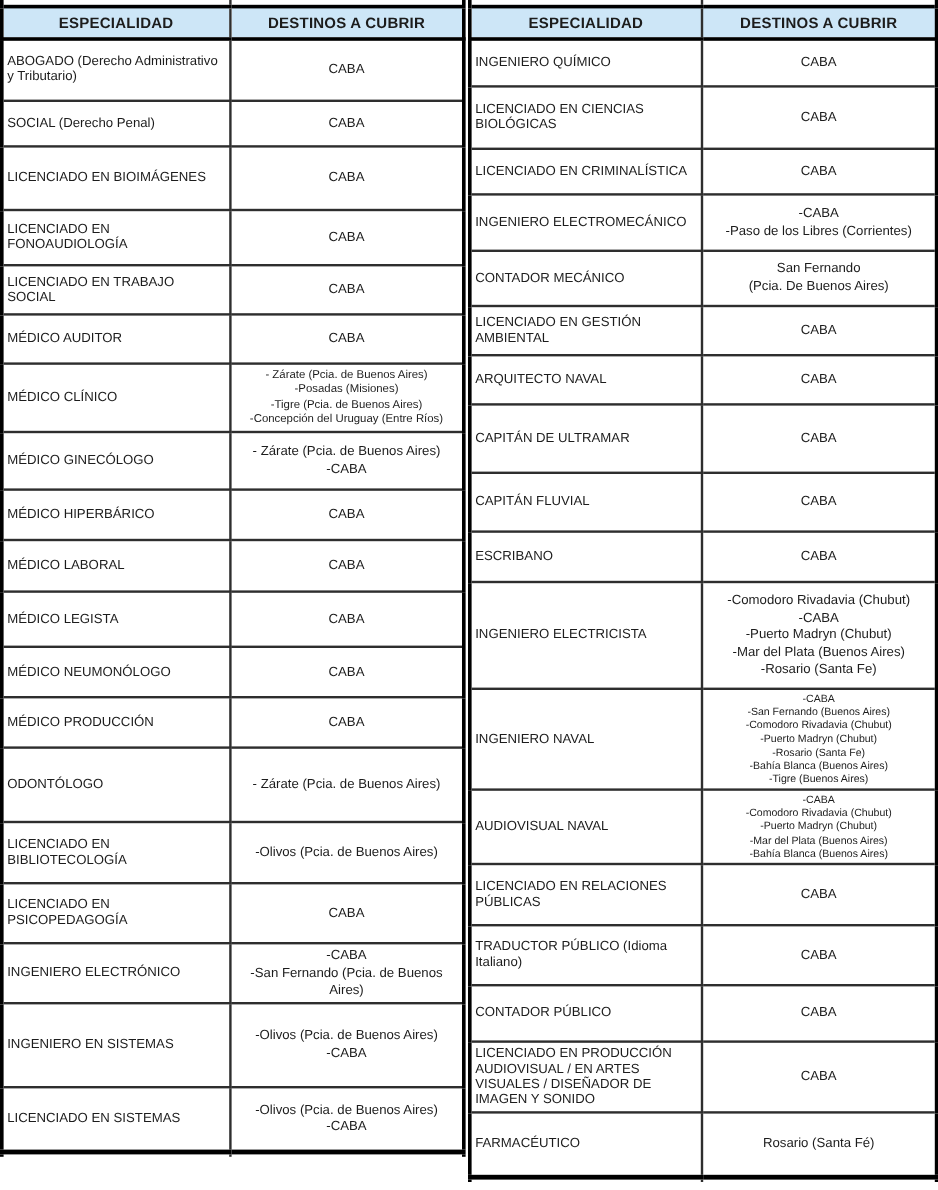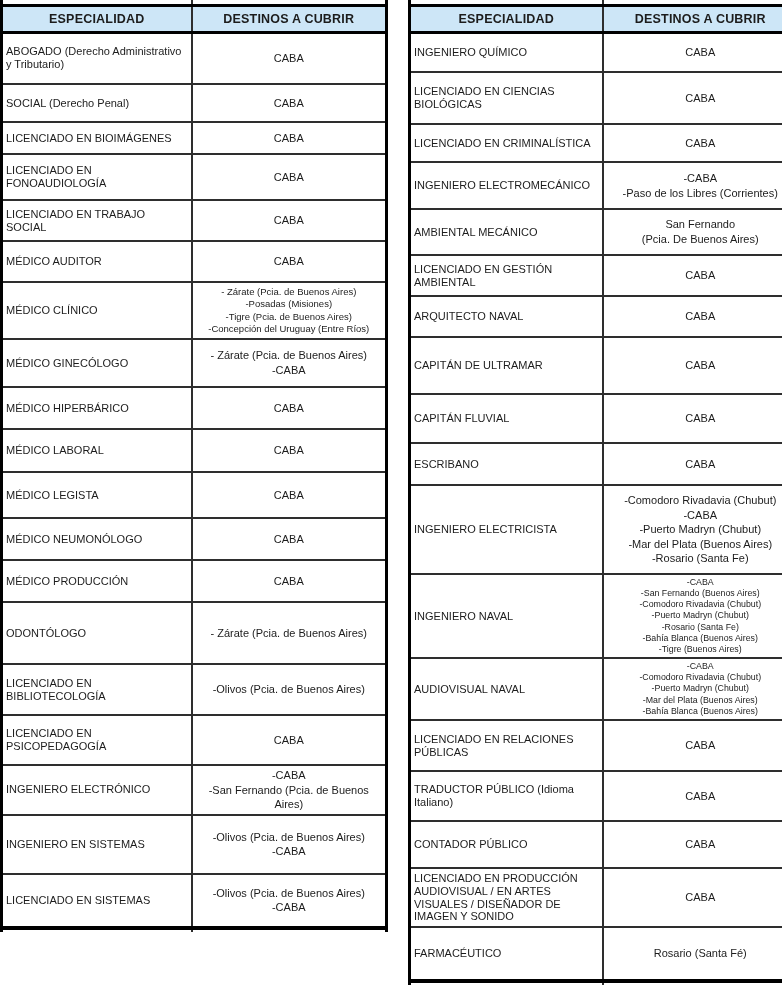--- a/index.html
+++ b/index.html
@@ -4,21 +4,21 @@
 <style>
   :root { --header-bg: #cde6f7; --inner-border: #2e2e2e; --outer-border: #000000; --text: #1c1c1c; }
   * { box-sizing: border-box; }
   html, body { margin: 0; padding: 0; }
   body {
     width: 782px; height: 992px; overflow: hidden;
     background: #ffffff;
     font-family: "Liberation Sans", sans-serif;
     color: var(--text);
   }
-  .tables-wrap { display: flex; gap: 20px; width: 782px; align-items: flex-start; }
+  .tables-wrap { display: flex; gap: 2px; width: 782px; align-items: flex-start; }
   table { border-collapse: collapse; table-layout: fixed; }
   td, th { border: 2px solid var(--inner-border); overflow: hidden; }
   .c0 { border-left: 3px solid var(--outer-border); }
   .c1 { border-right: 3px solid var(--outer-border); }
   th.head {
     background: var(--header-bg);
     border-top: 3px solid var(--outer-border);
     border-bottom: 3px solid var(--outer-border);
     height: 27px;
     font-size: 12.5px; font-weight: bold; letter-spacing: .2px;
@@ -58,21 +58,21 @@
           <th class="head c1">DESTINOS A CUBRIR</th>
         </tr>
         <tr style="height: 52px;">
           <td class="spec c0">ABOGADO (Derecho Administrativo y Tributario)</td>
           <td class="dest c1">CABA</td>
         </tr>
         <tr style="height: 38px;">
           <td class="spec c0">SOCIAL (Derecho Penal)</td>
           <td class="dest c1">CABA</td>
         </tr>
-        <tr style="height: 32px;">
+        <tr style="height: 53px;">
           <td class="spec c0">LICENCIADO EN BIOIMÁGENES</td>
           <td class="dest c1">CABA</td>
         </tr>
         <tr style="height: 46px;">
           <td class="spec c0">LICENCIADO EN FONOAUDIOLOGÍA</td>
           <td class="dest c1">CABA</td>
         </tr>
         <tr style="height: 41px;">
           <td class="spec c0">LICENCIADO EN TRABAJO SOCIAL</td>
           <td class="dest c1">CABA</td>
@@ -123,21 +123,21 @@
         </tr>
         <tr style="height: 50px;">
           <td class="spec c0">LICENCIADO EN PSICOPEDAGOGÍA</td>
           <td class="dest c1">CABA</td>
         </tr>
         <tr style="height: 47px;">
           <td class="spec c0">INGENIERO ELECTRÓNICO</td>
           <td class="dest c1">-CABA
 -San Fernando (Pcia. de Buenos Aires)</td>
         </tr>
-        <tr style="height: 59px;">
+        <tr style="height: 70px;">
           <td class="spec c0">INGENIERO EN SISTEMAS</td>
           <td class="dest c1">-Olivos (Pcia. de Buenos Aires)
 -CABA</td>
         </tr>
         <tr class="last" style="height: 54px;">
           <td class="spec c0">LICENCIADO EN SISTEMAS</td>
           <td class="dest c1">-Olivos (Pcia. de Buenos Aires)
 -CABA</td>
         </tr>
         <tr class="sliver bottom">
@@ -171,21 +171,21 @@
         <tr style="height: 38px;">
           <td class="spec c0">LICENCIADO EN CRIMINALÍSTICA</td>
           <td class="dest c1">CABA</td>
         </tr>
         <tr style="height: 47px;">
           <td class="spec c0">INGENIERO ELECTROMECÁNICO</td>
           <td class="dest c1">-CABA
 -Paso de los Libres (Corrientes)</td>
         </tr>
         <tr style="height: 46px;">
-          <td class="spec c0">AMBIENTAL MECÁNICO</td>
+          <td class="spec c0">CONTADOR MECÁNICO</td>
           <td class="dest c1">San Fernando
 (Pcia. De Buenos Aires)</td>
         </tr>
         <tr style="height: 41px;">
           <td class="spec c0">LICENCIADO EN GESTIÓN AMBIENTAL</td>
           <td class="dest c1">CABA</td>
         </tr>
         <tr style="height: 41px;">
           <td class="spec c0">ARQUITECTO NAVAL</td>
           <td class="dest c1">CABA</td>

